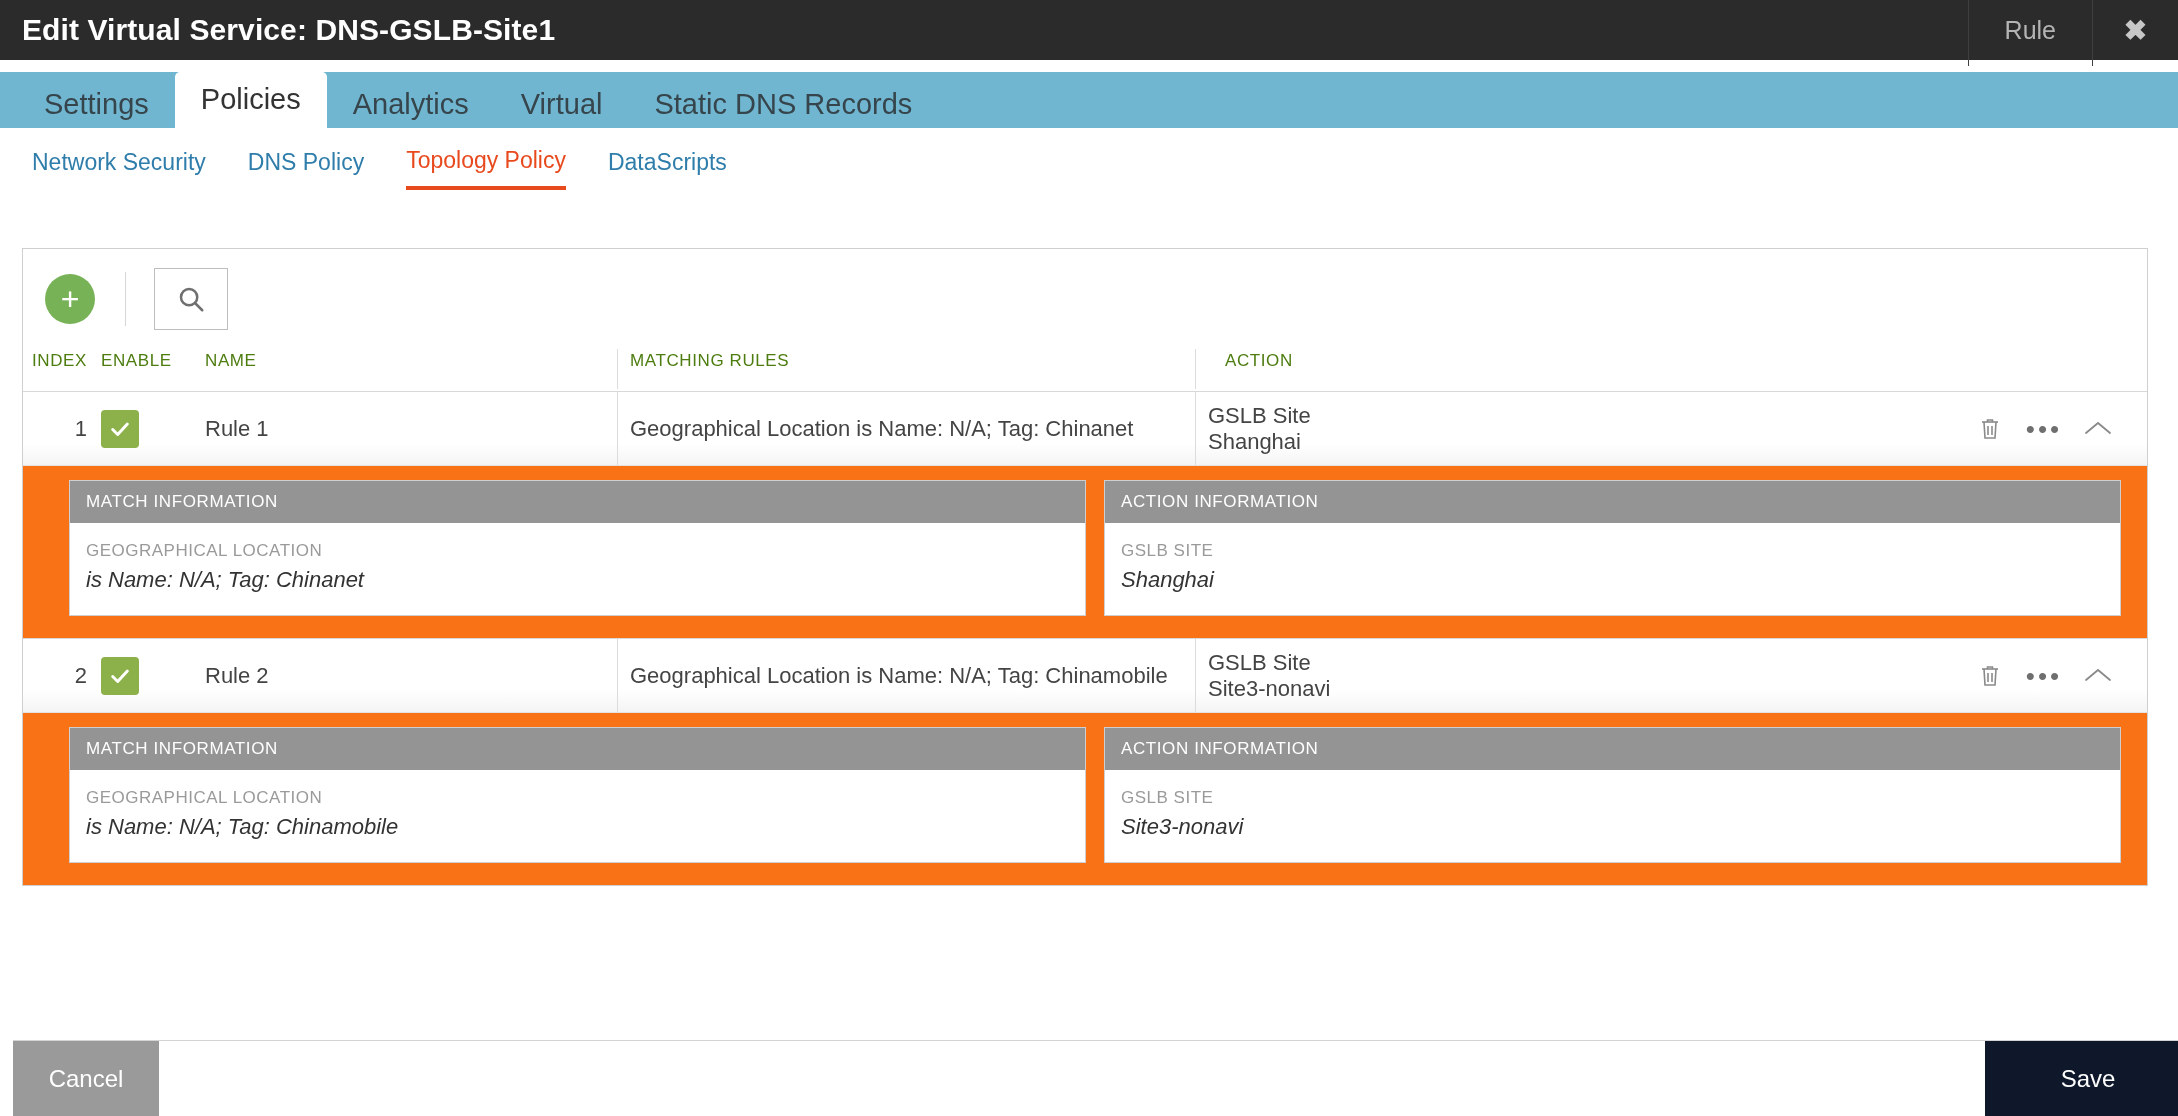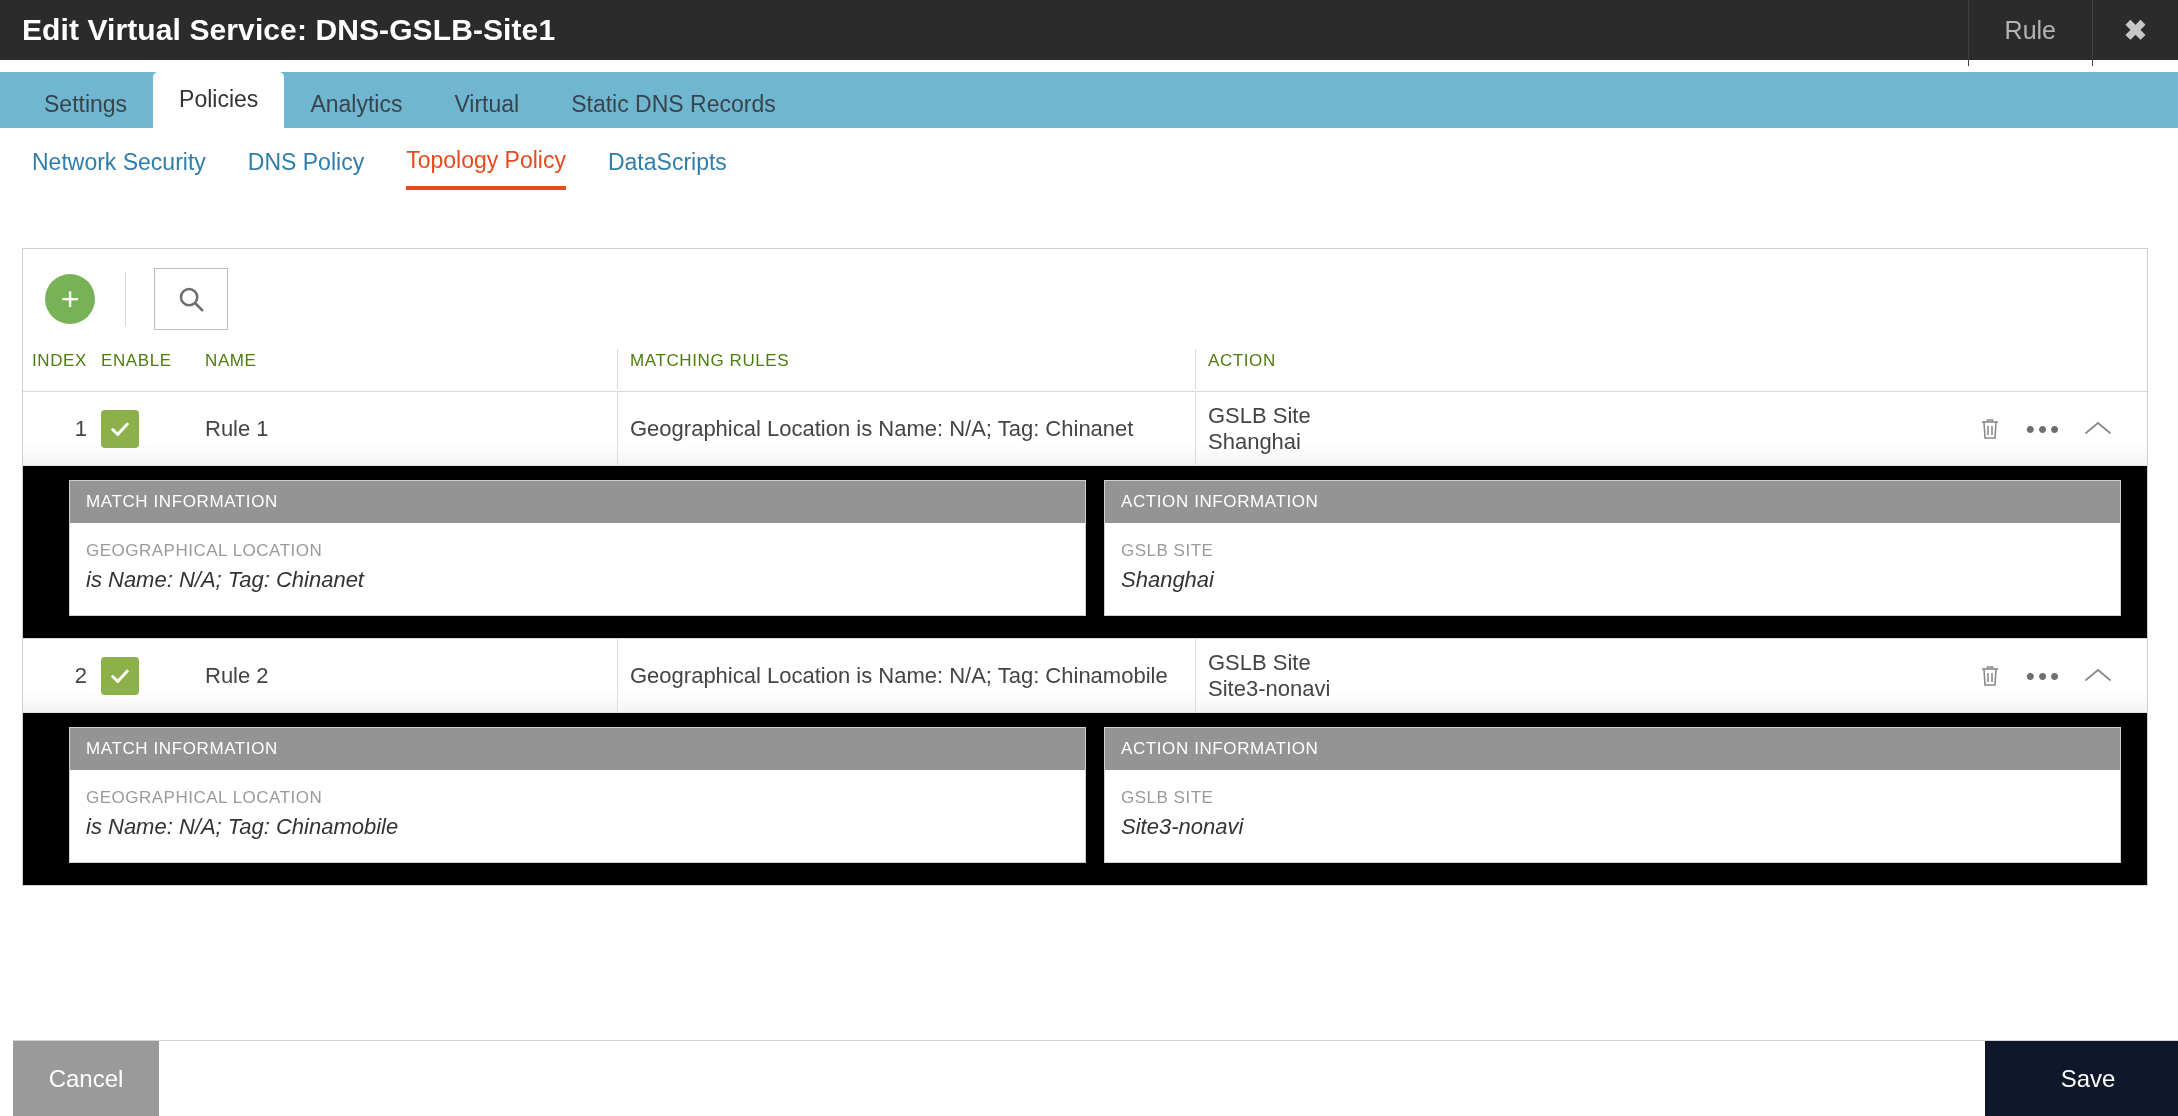--- a/index.html
+++ b/index.html
@@ -48,21 +48,21 @@
 
   
   .tabstrip {
     position: absolute; top: 72px; left: 0;
     width: 2178px; height: 56px;
     background: #71b6d0;
     display: flex; align-items: flex-end;
     padding-left: 18px;
   }
   .tab {
-    font-size: 23px;
+    font-size: 29px;
     color: #36454c;
     height: 48px;
     line-height: 48px;
     padding: 0 26px;
     cursor: pointer;
     white-space: nowrap;
   }
   .tab.active {
     background: #ffffff;
     color: #333333;
@@ -138,21 +138,21 @@
     font-size: 17px;
     letter-spacing: .6px;
     color: #4d7c0f;
     position: relative;
   }
   .th { padding-top: 2px; white-space: nowrap; }
   .th-index  { width: 64px; text-align: right; padding-left: 0; }
   .th-enable { width: 96px; padding-left: 14px; }
   .th-name   { flex: 0 0 434px; padding-left: 22px; }
   .th-match  { flex: 0 0 578px; padding-left: 12px; border-left: 1px solid #dcdcdc; height: 40px; }
-  .th-action { flex: 1 1 auto; padding-left: 12px; border-left: 1px solid #dcdcdc; height: 40px; }
+  .th-action { flex: 1 1 auto; padding-left: 29px; border-left: 1px solid #dcdcdc; height: 40px; }
 
   
   .rule-row {
     display: flex;
     align-items: stretch;
     min-height: 74px;
     border-top: 1px solid #d9d9d9;
     background: linear-gradient(to bottom, #ffffff 0%, #ffffff 70%, #f4f4f4 100%);
     position: relative;
   }
@@ -209,21 +209,21 @@
     cursor: pointer;
   }
   .dots { letter-spacing: 3px; font-size: 26px; line-height: 1; color: #6f6f6f; }
 
   
   .detail {
     display: flex;
     gap: 18px;
     padding: 14px 26px 22px 46px;
     border-top: 1px solid #e3e3e3;
-    background: #000000;
+    background: #f97316;
   }
   .panel {
     flex: 1 1 0;
     border: 1px solid #cfcfcf;
   }
   .panel-head {
     background: #949494;
     color: #ffffff;
     font-size: 17px;
     letter-spacing: .6px;

